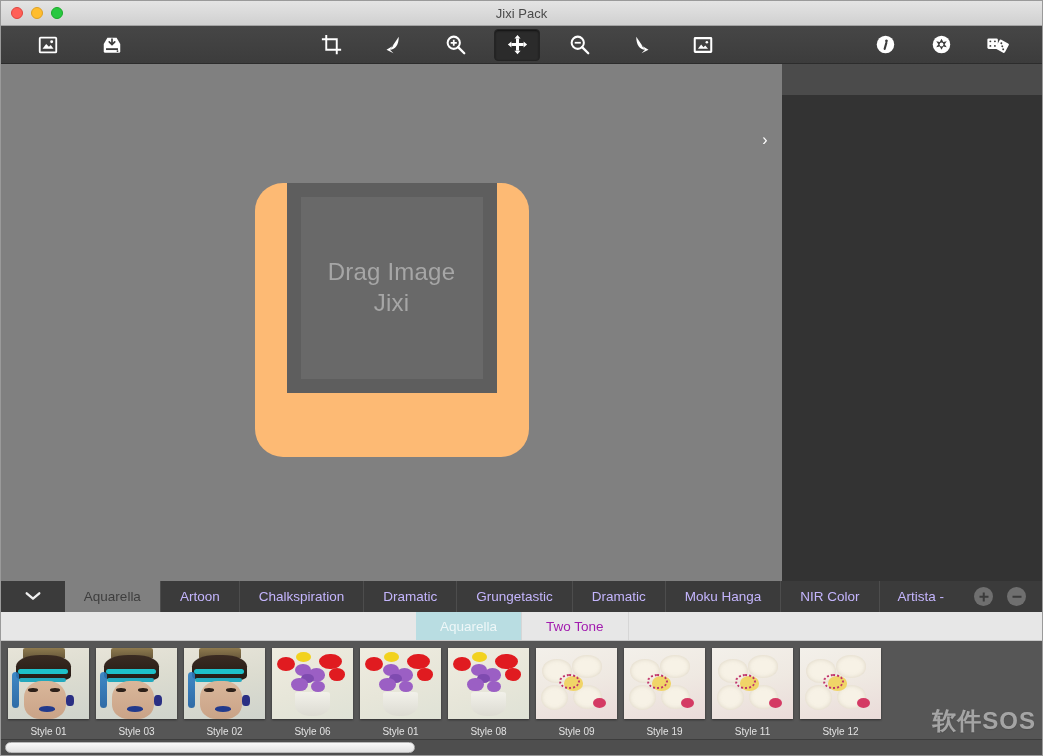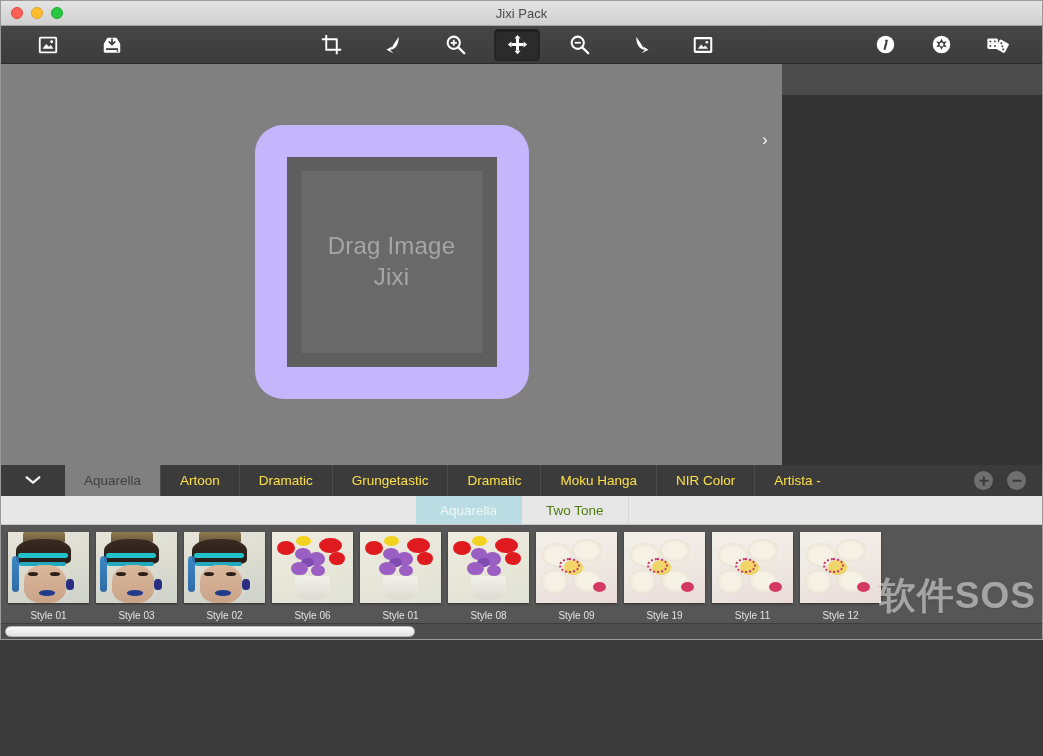--- a/index.html
+++ b/index.html
@@ -3,21 +3,21 @@
 <meta charset="utf-8">
 <style>
   * { box-sizing: border-box; margin: 0; padding: 0; }
   html, body {
     width: 1043px; height: 756px;
     font-family: "Liberation Sans", sans-serif;
     background: #3b3b3b; overflow: hidden;
   }
 
   .window {
-    position: relative; width: 1043px; height: 640px;
+    position: relative; width: 1043px; height: 756px;
     display: flex; flex-direction: column;
     background: #3b3b3b;
     border: 1px solid #9a9a9a;
   }
 
   
   .titlebar {
     position: relative; height: 25px; flex: 0 0 25px;
     background: linear-gradient(to bottom, #e4e4e4 0%, #d0d0d0 100%);
     border-bottom: 1px solid #a3a3a3;
@@ -64,22 +64,22 @@
     align-items: center; justify-content: center;
   }
   .canvas-chevron {
     position: absolute; top: 66px; right: 8px;
     width: 18px; height: 20px; color: #ffffff;
     display: flex; align-items: center; justify-content: center;
     cursor: default;
   }
   .dropzone {
     width: 274px; height: 274px;
-    background: #c4b5fd; border-radius: 28px;
-    display: flex; align-items: center; justify-content: center;
+    background: #fdba74; border-radius: 28px;
+    display: flex; align-items: flex-start; justify-content: center;
     margin-top: -6px;
   }
   .dropzone-inner {
     width: 210px; height: 210px;
     border: 14px solid #5e5e5e;
     background: #696969;
     display: flex; align-items: center; justify-content: center;
   }
   .dz-text {
     font-size: 24px; color: #a6a6a6; text-align: center;
@@ -95,21 +95,21 @@
     background: #3b3b3b; align-items: stretch;
   }
   .tab-menu-btn {
     width: 64px; background: #3b3b3b;
     display: flex; align-items: center; justify-content: center;
     color: #e8e8e8; cursor: default;
   }
   .tabs { display: flex; align-items: stretch; flex: 1 1 auto; min-width: 0; }
   .tab {
     display: flex; align-items: center; justify-content: center;
-    padding: 0 19px; font-size: 13.5px; color: #fde047;
+    padding: 0 19px; font-size: 13.5px; color: #c4b5fd;
     background: #3b3b3b;
     border-left: 1px solid #4d4d4d;
     white-space: nowrap; cursor: default;
   }
   .tab:first-child { border-left: none; }
   .tab.selected { background: #808080; color: #3e3e3e; }
   .tab.truncated { overflow: hidden; }
   .tab-actions {
     display: flex; align-items: center; gap: 14px;
     padding: 0 16px 0 12px; background: #3b3b3b;
@@ -126,21 +126,21 @@
   .circ-btn.plus::after { width: 2.5px; height: 9px; }
 
   
   .subtabbar {
     height: 29px; flex: 0 0 29px; display: flex;
     background: #e7e7e7; border-bottom: 1px solid #c8c8c8;
   }
   .subtab-spacer { width: 415px; background: #e7e7e7; }
   .subtab {
     display: flex; align-items: center; justify-content: center;
-    padding: 0 24px; font-size: 13.5px; color: #4d7c0f;
+    padding: 0 24px; font-size: 13.5px; color: #a21caf;
     border-right: 1px solid #d6d6d6; cursor: default;
   }
   .subtab.selected { background: #b9dde2; color: #eef7f8; }
 
   
   .thumbstrip {
     flex: 0 0 98px; background: #565656;
     display: flex; align-items: flex-start; overflow: hidden;
     position: relative; padding-top: 7px;
   }
@@ -210,21 +210,21 @@
   .art-orchid .pt4 { left: 46%; top: 52%; width: 36%; height: 34%; }
   .art-orchid .lip { position: absolute; left: 34%; top: 40%; width: 24%; height: 20%;
     background: #f0d468; border-radius: 50%; }
   .art-orchid .spots { position: absolute; left: 28%; top: 36%; width: 26%; height: 22%;
     border: 2.5px dotted #c0336b; border-radius: 50%; }
   .art-orchid .bud { position: absolute; left: 70%; top: 70%; width: 16%; height: 14%;
     background: #d43a64; border-radius: 50%; }
 
   .watermark {
     position: absolute; right: 6px; bottom: 2px;
-    font-size: 37px; font-weight: bold; color: rgba(245,245,245,.52);
+    font-size: 24px; font-weight: bold; color: rgba(245,245,245,.52);
     letter-spacing: 1px; pointer-events: none; white-space: nowrap;
     text-shadow: 0 1px 1px rgba(0,0,0,.12);
   }
 
   
   .hscroll {
     flex: 0 0 16px; background: #4e4e4e;
     display: flex; align-items: center; padding: 0 4px;
     border-top: 1px solid #3d3d3d;
   }
@@ -398,20 +398,23 @@
       </span>
     </div>
     <div class="tabs" id="tabs-host">
         <div class="tab selected">
           <span>Aquarella</span>
         </div>
         <div class="tab">
           <span>Artoon</span>
         </div>
         <div class="tab">
+          <span>Chalkspiration</span>
+        </div>
+        <div class="tab">
           <span>Dramatic</span>
         </div>
         <div class="tab">
           <span>Grungetastic</span>
         </div>
         <div class="tab">
           <span>Dramatic</span>
         </div>
         <div class="tab">
           <span>Moku Hanga</span>

